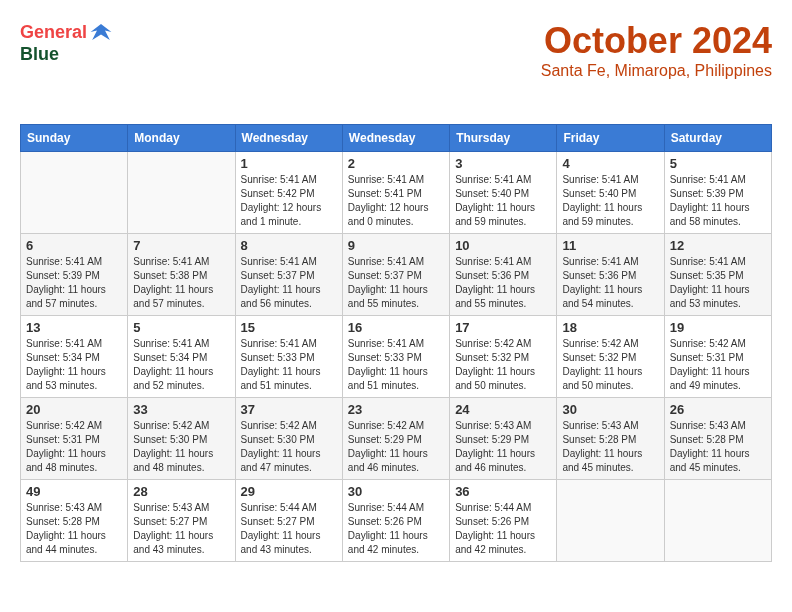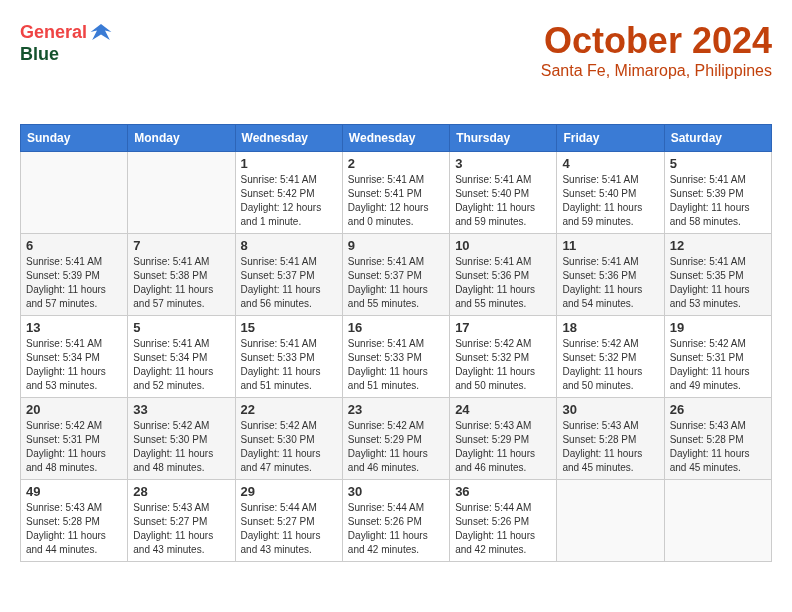--- a/index.html
+++ b/index.html
@@ -278,21 +278,21 @@
 and 48 minutes.</div>
         </td>
         <td>
           <div class="day-number">33</div>
           <div class="day-info" style="white-space: pre-line;">Sunrise: 5:42 AM
 Sunset: 5:30 PM
 Daylight: 11 hours
 and 48 minutes.</div>
         </td>
         <td>
-          <div class="day-number">22</div>
+          <div class="day-number">37</div>
           <div class="day-info" style="white-space: pre-line;">Sunrise: 5:42 AM
 Sunset: 5:30 PM
 Daylight: 11 hours
 and 47 minutes.</div>
         </td>
         <td>
           <div class="day-number">23</div>
           <div class="day-info" style="white-space: pre-line;">Sunrise: 5:42 AM
 Sunset: 5:29 PM
 Daylight: 11 hours

